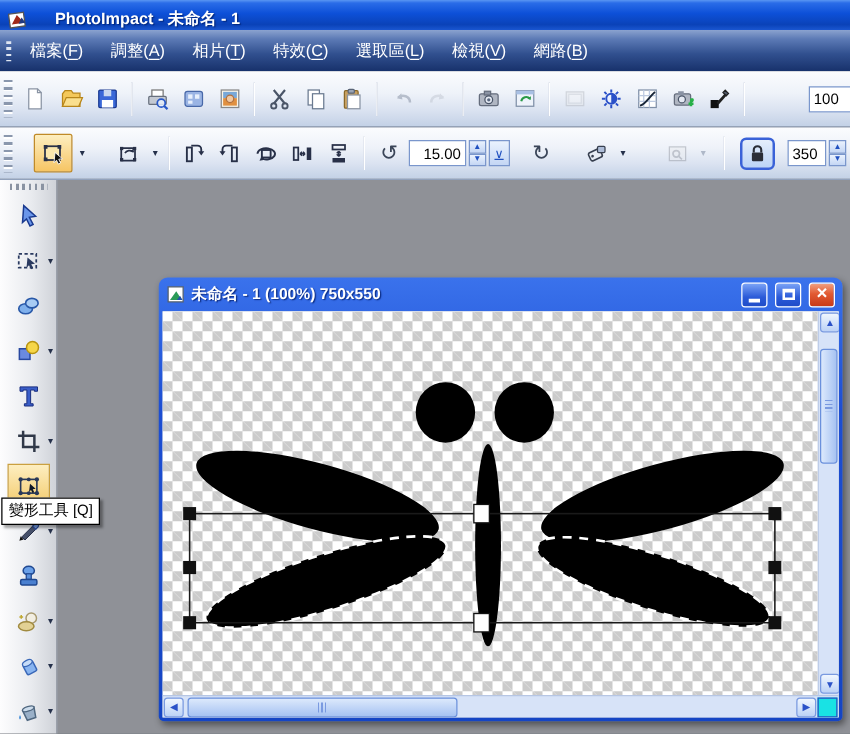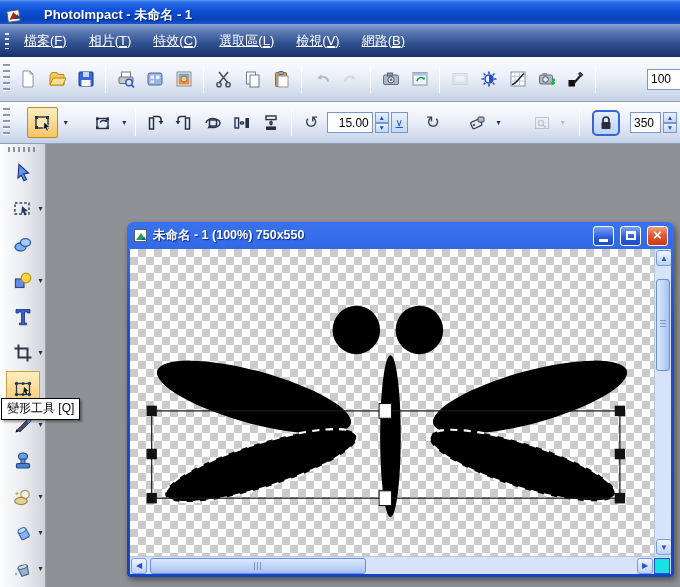--- a/index.html
+++ b/index.html
@@ -16,21 +16,21 @@
   }
   .titlebar .ttext{ color:#fff; font-weight:bold; font-size:13px; text-shadow:1px 1px 1px #00257a; white-space:nowrap;}
   
   .menubar{
     height:33px; display:flex; align-items:center; padding-left:3px;
     background:linear-gradient(180deg,#8ba3cf 0%,#5c7ab5 22%,#31508f 58%,#17316b 100%);
     color:#fff; font-size:13px;
   }
   .menugrip{ width:4px; height:16px; margin:0 4px 0 2px;
     background:repeating-linear-gradient(180deg,#dfe6f2 0 2px,rgba(0,0,0,0) 2px 5px);}
-  .mitem{ padding:4px 11px; white-space:nowrap; cursor:default;text-decoration:underline;}
+  .mitem{ padding:4px 11px; white-space:nowrap; cursor:default;}
   .mitem u{ text-underline-offset:2px;}
   
   .tbar{
     display:flex; align-items:center; gap:2px; padding:0 3px;
     background:linear-gradient(180deg,#fbfcfe 0%,#eef2f9 40%,#dbe3f1 70%,#c3d1e6 100%);
     border-bottom:1px solid #92a2bc;
   }
   .tbar1{ height:45px; } .tbar2{ height:42px; }
   .tgrip{ width:7px; height:30px; margin-right:2px;
     background:repeating-linear-gradient(180deg,#8a97ad 0 2px,#ffffff 2px 3px,rgba(0,0,0,0) 3px 6px);}
@@ -134,20 +134,21 @@
         <path d="M8.5 11 L11.5 6.5 L14 11 Z" fill="#203a80" transform="rotate(-8 8 8)"></path>
       </svg>
     </span>
     <span class="ttext">PhotoImpact - 未命名 - 1</span>
   </div>
 
   <div class="menubar">
     <span class="menugrip"></span>
     <span style="display:flex;">
         <span class="mitem">檔案(<u>F</u>)</span>
+        <span class="mitem">調整(<u>A</u>)</span>
         <span class="mitem">相片(<u>T</u>)</span>
         <span class="mitem">特效(<u>C</u>)</span>
         <span class="mitem">選取區(<u>L</u>)</span>
         <span class="mitem">檢視(<u>V</u>)</span>
         <span class="mitem">網路(<u>B</u>)</span>
       </span>
   </div>
 
   <div class="tbar tbar1">
     <span class="tgrip"></span>

